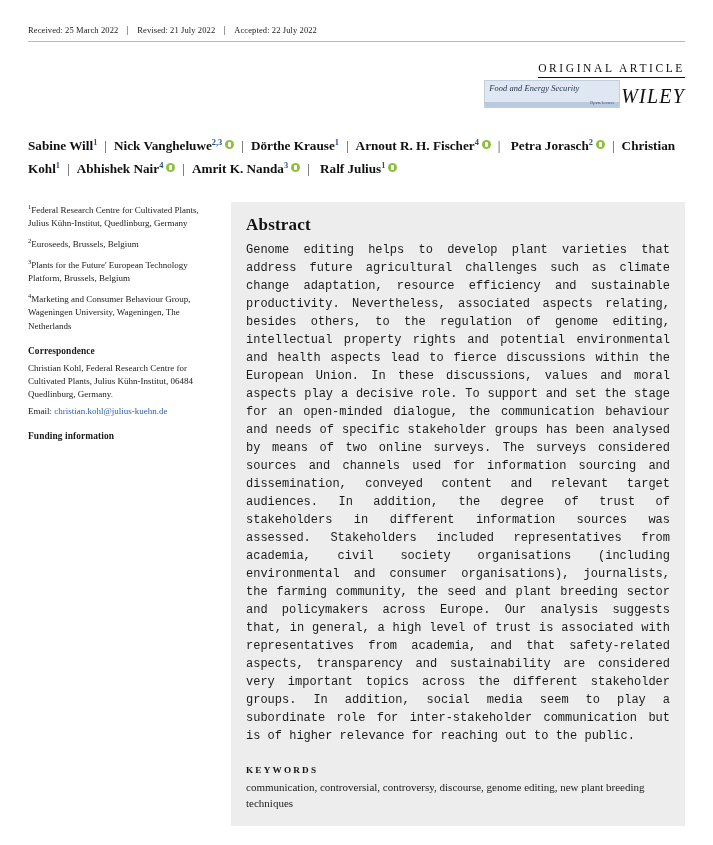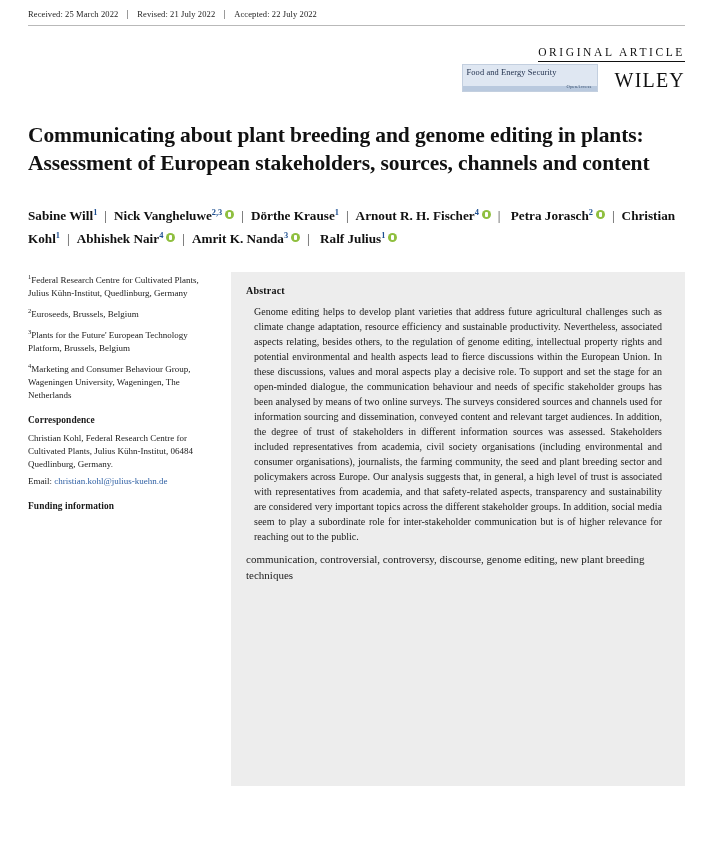--- a/index.html
+++ b/index.html
@@ -13,21 +13,21 @@
     font-family: "Liberation Serif", serif;
     color: #1a1a1a;
     position: relative;
     overflow: hidden;
   }
   .page {
     position: relative;
     width: 713px;
     height: 646px;
     box-sizing: border-box;
-    padding: 0 28px;
+    padding: 16px 28px;
   }
 
   
   .history {
     display: flex;
     align-items: center;
     font-size: 8.5px;
     color: #222;
     padding-top: 9px;
     letter-spacing: 0.1px;
@@ -66,21 +66,22 @@
     font-family: "Liberation Serif", serif;
     color: #111;
     padding-bottom: 3px;
     border-bottom: 1.6px solid #111;
     display: inline-block;
     margin-bottom: 2px;
   }
   .logos {
     display: flex;
     align-items: flex-end;
-    gap: 17px;
+    gap: 1px;
+    font-style: italic;
   }
   .journal-logo {
     width: 134px;
     height: 26px;
     background: #dfe7f2;
     border: 1px solid #c3cfdf;
     position: relative;
     overflow: hidden;
   }
   .journal-logo .jl-title {
@@ -207,31 +208,32 @@
   
   .abstractbox {
     flex: 1;
     background: #ededed;
     padding: 13px 15px 14px 15px;
     box-sizing: border-box;
     min-height: 514px;
   }
   .abstractbox h3 {
     margin: 0 0 6px 0;
-    font-size: 10px;
+    font-size: 17px;
     font-weight: bold;
     letter-spacing: 0.2px;
     color: #111;
   }
   .abstractbox p.abs {
-    margin: 8px;
-    font-size: 10px;
+    margin: 0;
+    font-size: 12px;
     line-height: 1.50;
     text-align: justify;
     color: #1a1a1a;
+    font-family: Liberation Mono, monospace;
   }
   .kw-title {
     margin: 20px 0 5px 0;
     font-size: 9.2px;
     font-weight: bold;
     letter-spacing: 2.2px;
     color: #111;
   }
   .kw-body {
     font-size: 11px;
@@ -260,21 +262,20 @@
     <div class="logos">
       <div class="journal-logo">
         <span class="jl-title">Food and Energy Security</span>
         <span class="jl-bar"></span>
         <span class="jl-sub">OpenAccess</span>
       </div>
       <div class="wiley">WILEY</div>
     </div>
   </div>
 
-  <div class="title">Communicating about plant breeding and genome editing in plants: Assessment of European stakeholders, sources, channels and content</div>
 
   <div class="authors">
     <span><b>Sabine Will</b><sup>1</sup></span><span class="bar">|</span><span><b>Nick Vangheluwe</b><sup>2,3</sup><span class="orcid"></span></span><span class="bar">|</span><span><b>Dörthe Krause</b><sup>1</sup></span><span class="bar">|</span><span><b>Arnout R. H. Fischer</b><sup>4</sup><span class="orcid"></span></span><span class="bar">|</span>
     <span><b>Petra Jorasch</b><sup>2</sup><span class="orcid"></span></span><span class="bar">|</span><span><b>Christian Kohl</b><sup>1</sup></span><span class="bar">|</span><span><b>Abhishek Nair</b><sup>4</sup><span class="orcid"></span></span><span class="bar">|</span><span><b>Amrit K. Nanda</b><sup>3</sup><span class="orcid"></span></span><span class="bar">|</span>
     <span><b>Ralf Julius</b><sup>1</sup><span class="orcid"></span></span>
   </div>
 
   <div class="body">
 
     <div class="leftcol">
@@ -286,17 +287,18 @@
       <h4>Correspondence</h4>
       <p>Christian Kohl, Federal Research Centre for Cultivated Plants, Julius Kühn-Institut, 06484 Quedlinburg, Germany.</p>
       <p><span>Email: </span><a href="#">christian.kohl@julius-kuehn.de</a></p>
 
       <h4>Funding information</h4>
     </div>
 
     <div class="abstractbox">
       <h3>Abstract</h3>
       <p class="abs">Genome editing helps to develop plant varieties that address future agricultural challenges such as climate change adaptation, resource efficiency and sustainable productivity. Nevertheless, associated aspects relating, besides others, to the regulation of genome editing, intellectual property rights and potential environmental and health aspects lead to fierce discussions within the European Union. In these discussions, values and moral aspects play a decisive role. To support and set the stage for an open-minded dialogue, the communication behaviour and needs of specific stakeholder groups has been analysed by means of two online surveys. The surveys considered sources and channels used for information sourcing and dissemination, conveyed content and relevant target audiences. In addition, the degree of trust of stakeholders in different information sources was assessed. Stakeholders included representatives from academia, civil society organisations (including environmental and consumer organisations), journalists, the farming community, the seed and plant breeding sector and policymakers across Europe. Our analysis suggests that, in general, a high level of trust is associated with representatives from academia, and that safety-related aspects, transparency and sustainability are considered very important topics across the different stakeholder groups. In addition, social media seem to play a subordinate role for inter-stakeholder communication but is of higher relevance for reaching out to the public.</p>
+      <div class="kw-title">KEYWORDS</div>
       <div class="kw-body">communication, controversial, controversy, discourse, genome editing, new plant breeding techniques</div>
     </div>
 
   </div>
 </div>
 
 </body></html>

